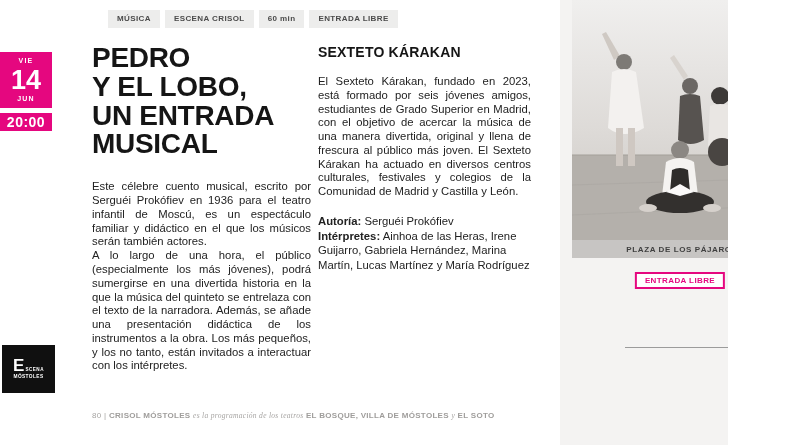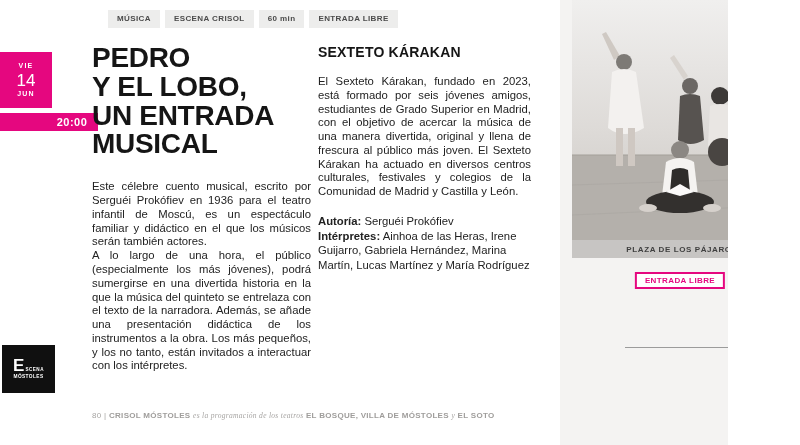--- a/index.html
+++ b/index.html
@@ -15,25 +15,25 @@
     letter-spacing:.4px; padding:5px 9px; line-height:1; white-space:nowrap;
   }
 
   
   .date-block {
     position:absolute; left:0; top:52px; width:52px; height:56px;
     background:var(--accent); color:#fff; display:flex; flex-direction:column;
     align-items:center; justify-content:center; text-align:center;
   }
   .date-dow, .date-month { font-size:7px; font-weight:bold; letter-spacing:1.2px; line-height:1.2; }
-  .date-day { font-size:17px; font-weight:normal; line-height:1; margin:1px 0; }
+  .date-day { font-size:27px; font-weight:bold; line-height:1; margin:1px 0; }
   .time-block {
     position:absolute; left:0; top:113px; width:52px; height:18px;
-    background:var(--accent); color:#fff; font-size:11px; font-weight:bold;
-    display:flex; align-items:center; justify-content:center; letter-spacing:.5px;padding-left:46px;
+    background:var(--accent); color:#fff; font-size:14px; font-weight:bold;
+    display:flex; align-items:center; justify-content:center; letter-spacing:.5px;
   }
 
   
   .logo {
     position:absolute; left:2px; top:345px; width:53px; height:48px; background:#101010;
     color:#fff; display:flex; flex-direction:column; align-items:center; justify-content:center;
   }
   .logo-row { display:flex; align-items:flex-end; justify-content:center; }
   .logo-e { font-size:17px; font-weight:bold; line-height:.85; }
   .logo-scena { font-size:4.6px; font-weight:bold; letter-spacing:.5px; margin-left:1px; margin-bottom:1px; }

